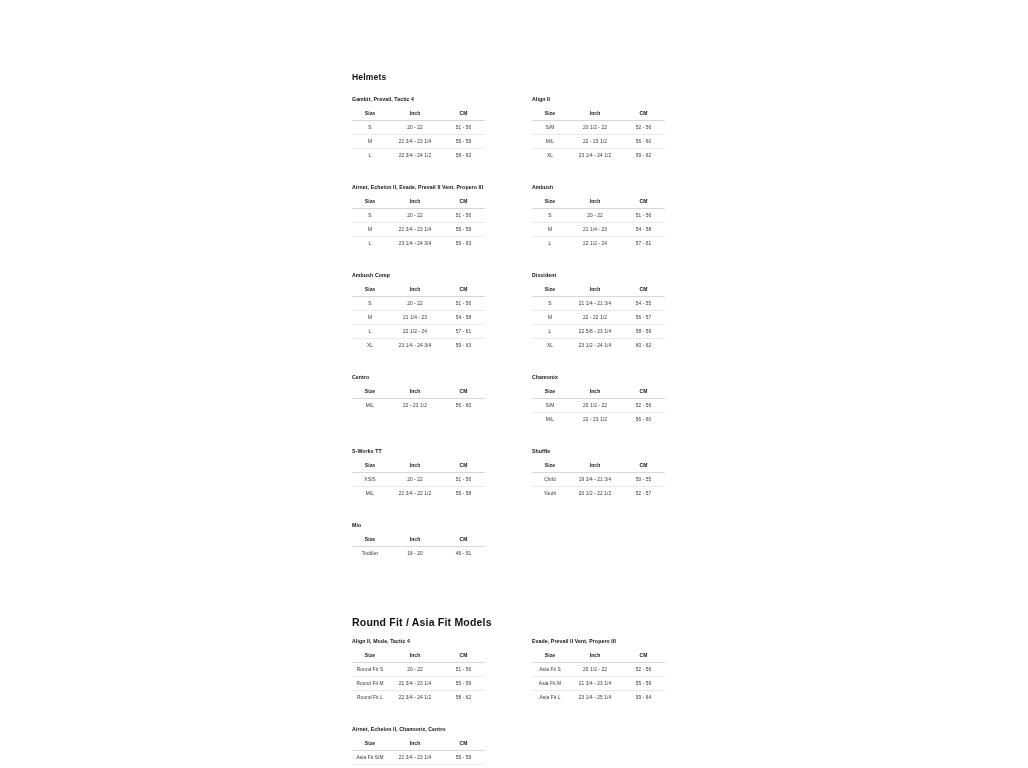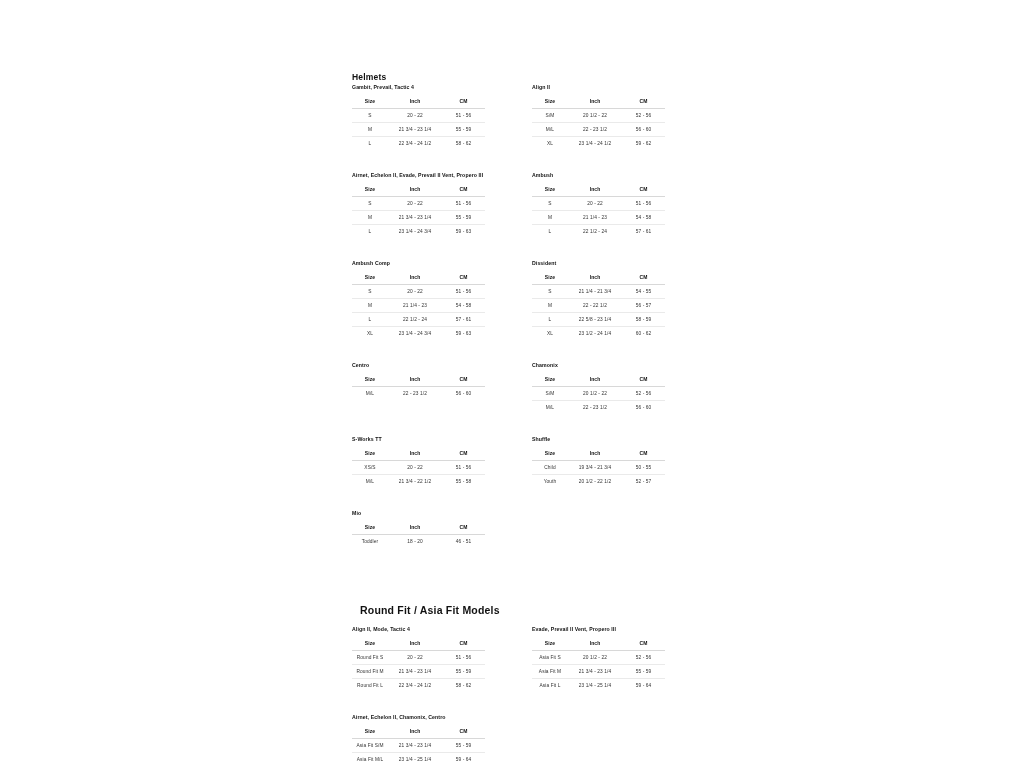--- a/index.html
+++ b/index.html
@@ -19,25 +19,25 @@
     position: absolute;
     left: 352px;
     top: 72px;
     width: 360px;
   }
   .section-title {
     font-size: 8.5px;
     font-weight: bold;
     color: #111111;
     letter-spacing: 0.2px;
-    margin: 0 0 2px 0;
+    margin: 0 0 14px 0;
   }
   .section-title.big {
     font-size: 10.5px;
-    margin: 0 0 10px 8px;
+    margin: 0 0 10px 0;
   }
   .grid {
     display: flex;
     flex-wrap: wrap;
     width: 360px;
   }
   .col {
     width: 180px;
     box-sizing: border-box;
   }

